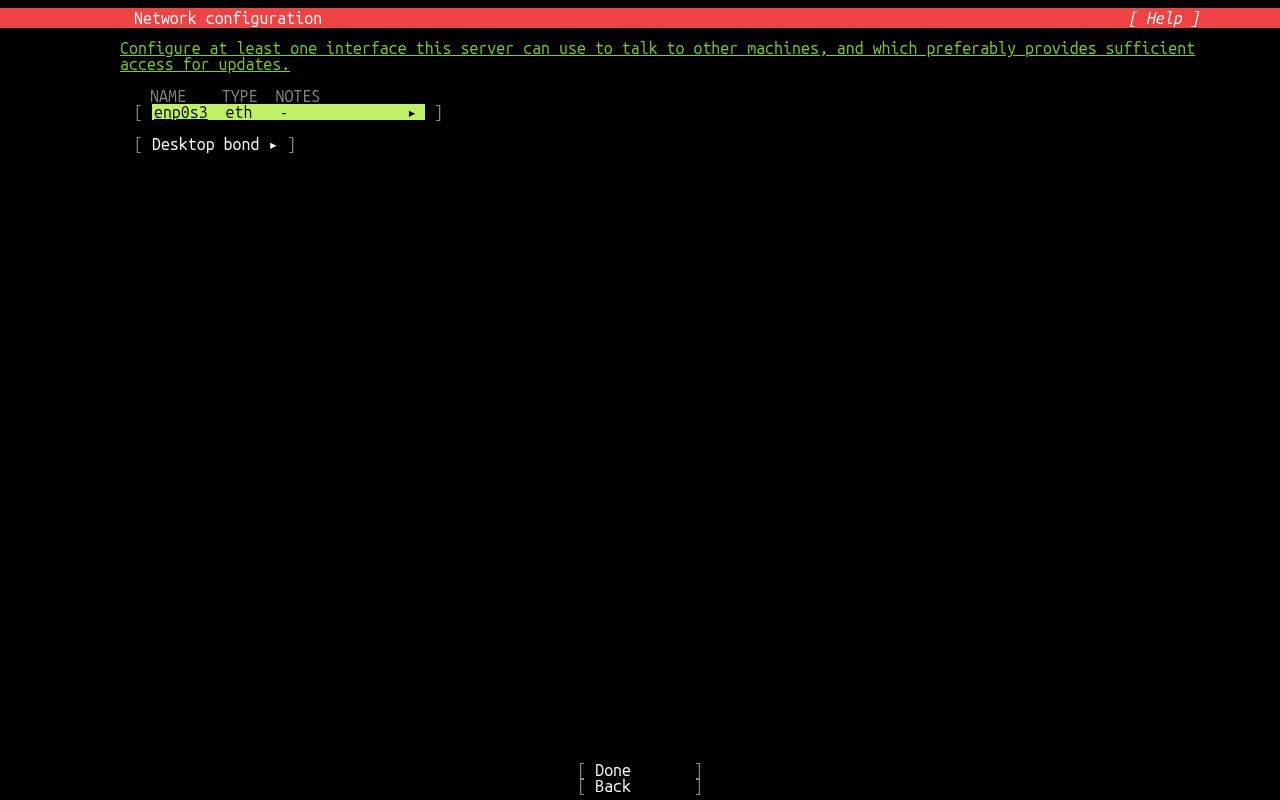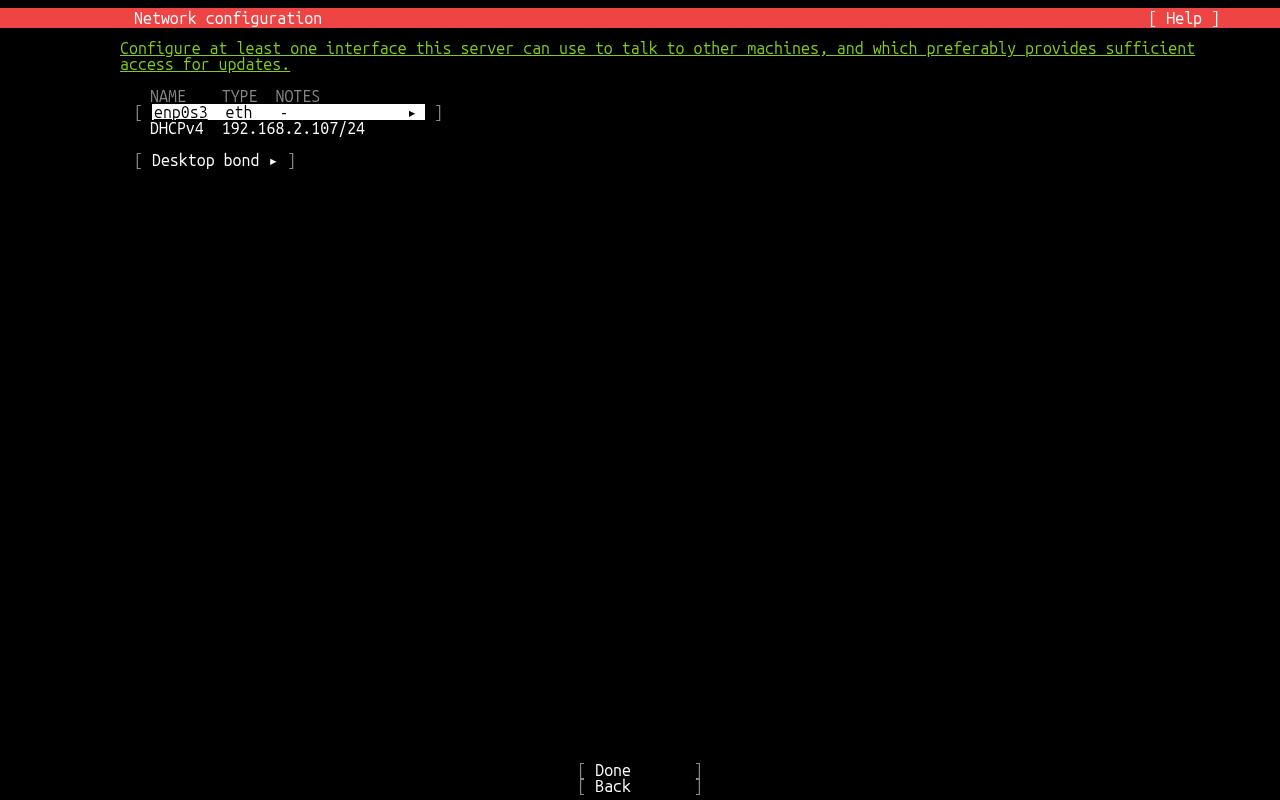--- a/index.html
+++ b/index.html
@@ -29,21 +29,22 @@
       color: #ffffff;
       display: flex;
       align-items: center;
       justify-content: space-between;
       padding: 0 0;
     }
     .header-title {
       padding-left: 134px;
     }
     .header-help {
-      padding-right: 60px;
+      padding-right: 80px;
+      font-style: italic;
     }
     .body-area {
       padding-top: 12px;
       padding-left: 120px;
       color: #ffffff;
     }
     .instruction {
       white-space: pre;
       color: #84cc16;
       line-height: 16px;
@@ -63,21 +64,21 @@
       display: flex;
       align-items: center;
       height: 16px;
       margin-left: 14px;
     }
     .iface-bracket-l, .iface-bracket-r {
       color: #888888;
       background: #000000;
     }
     .iface-highlight {
-      background: #ffffff;
+      background: #bef264;
       color: #000000;
       display: inline-block;
       width: 273px;
       height: 16px;
       padding-left: 2px;
       position: relative;
     }
     .iface-name {
       text-decoration: underline;
     }
@@ -144,21 +145,20 @@
 
   <div class="table-area">
     <div class="table-header"><span>NAME</span>    <span>TYPE</span>  <span>NOTES</span></div>
 
     <div class="iface-row">
       <span class="iface-bracket-l">[&nbsp;</span>
       <span class="iface-highlight"><span class="iface-name">enp0s3</span>&nbsp;&nbsp;<span>eth</span>&nbsp;&nbsp;&nbsp;<span>-</span><span class="iface-arrow">▸</span></span>
       <span class="iface-bracket-r">&nbsp;]</span>
     </div>
 
-    <div class="detail-row"><span>DHCPv4</span>  <span>192.168.2.107/24</span></div>
   </div>
 
   <div class="create-bond"><span class="bond-bracket">[ </span><span class="bond-text">Desktop bond</span><span class="bond-text"> </span><span class="bond-text">▸</span><span class="bond-bracket"> ]</span></div>
 </div>
 
 <div class="footer">
   <div class="footer-row"><span class="bracket">[ </span><span class="btn-text">Done</span><span class="bracket">       ]</span></div>
   <div class="footer-row"><span class="bracket">[ </span><span class="btn-text">Back</span><span class="bracket">       ]</span></div>
 </div>
 

